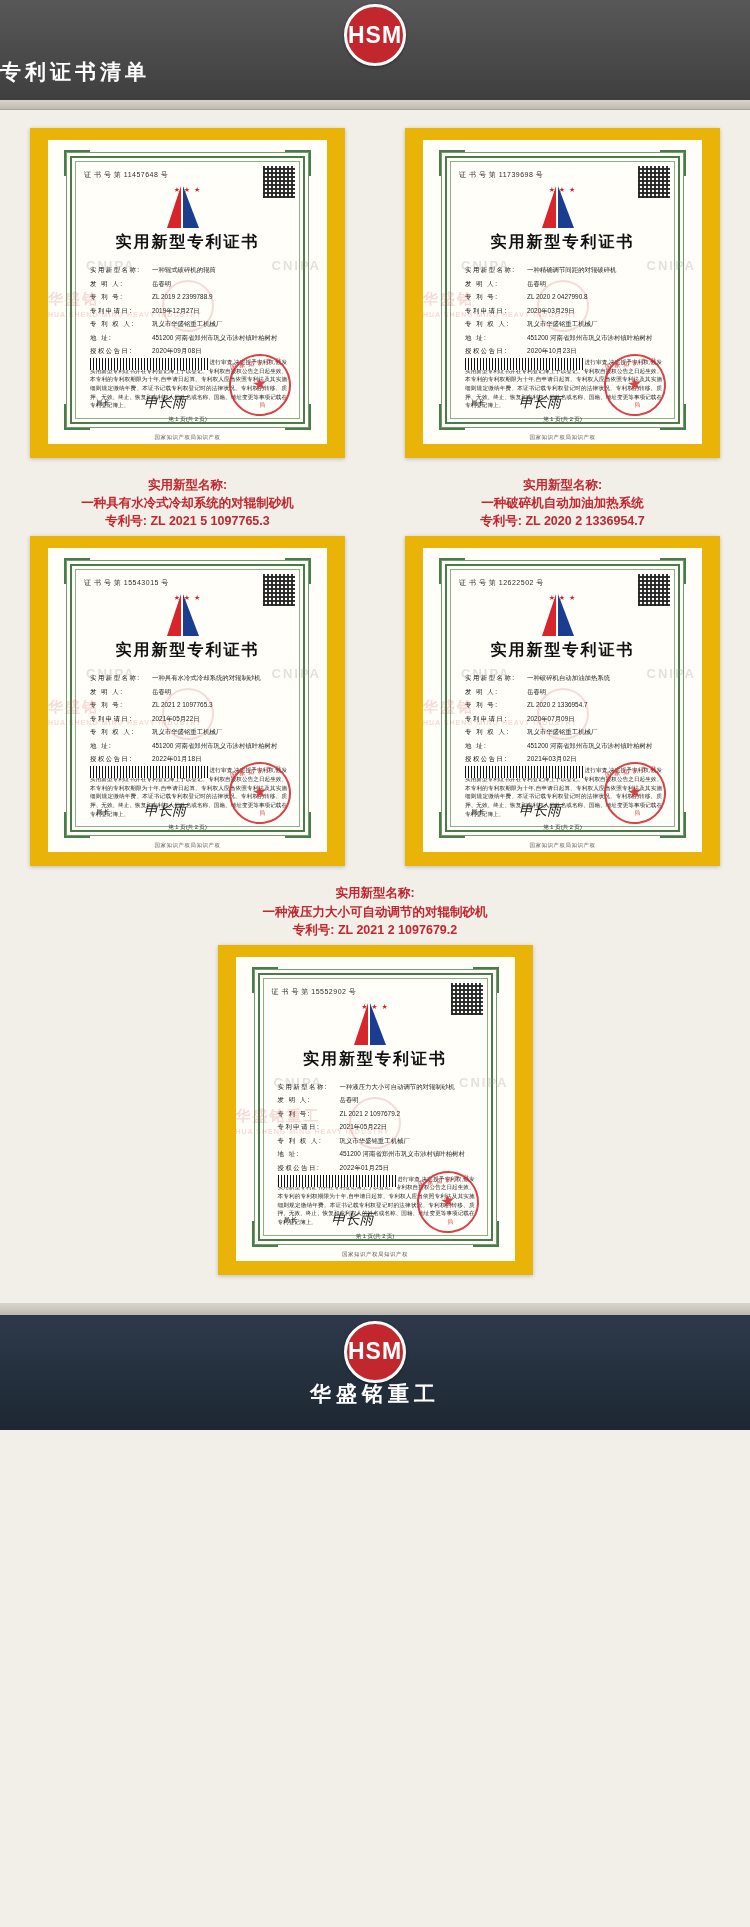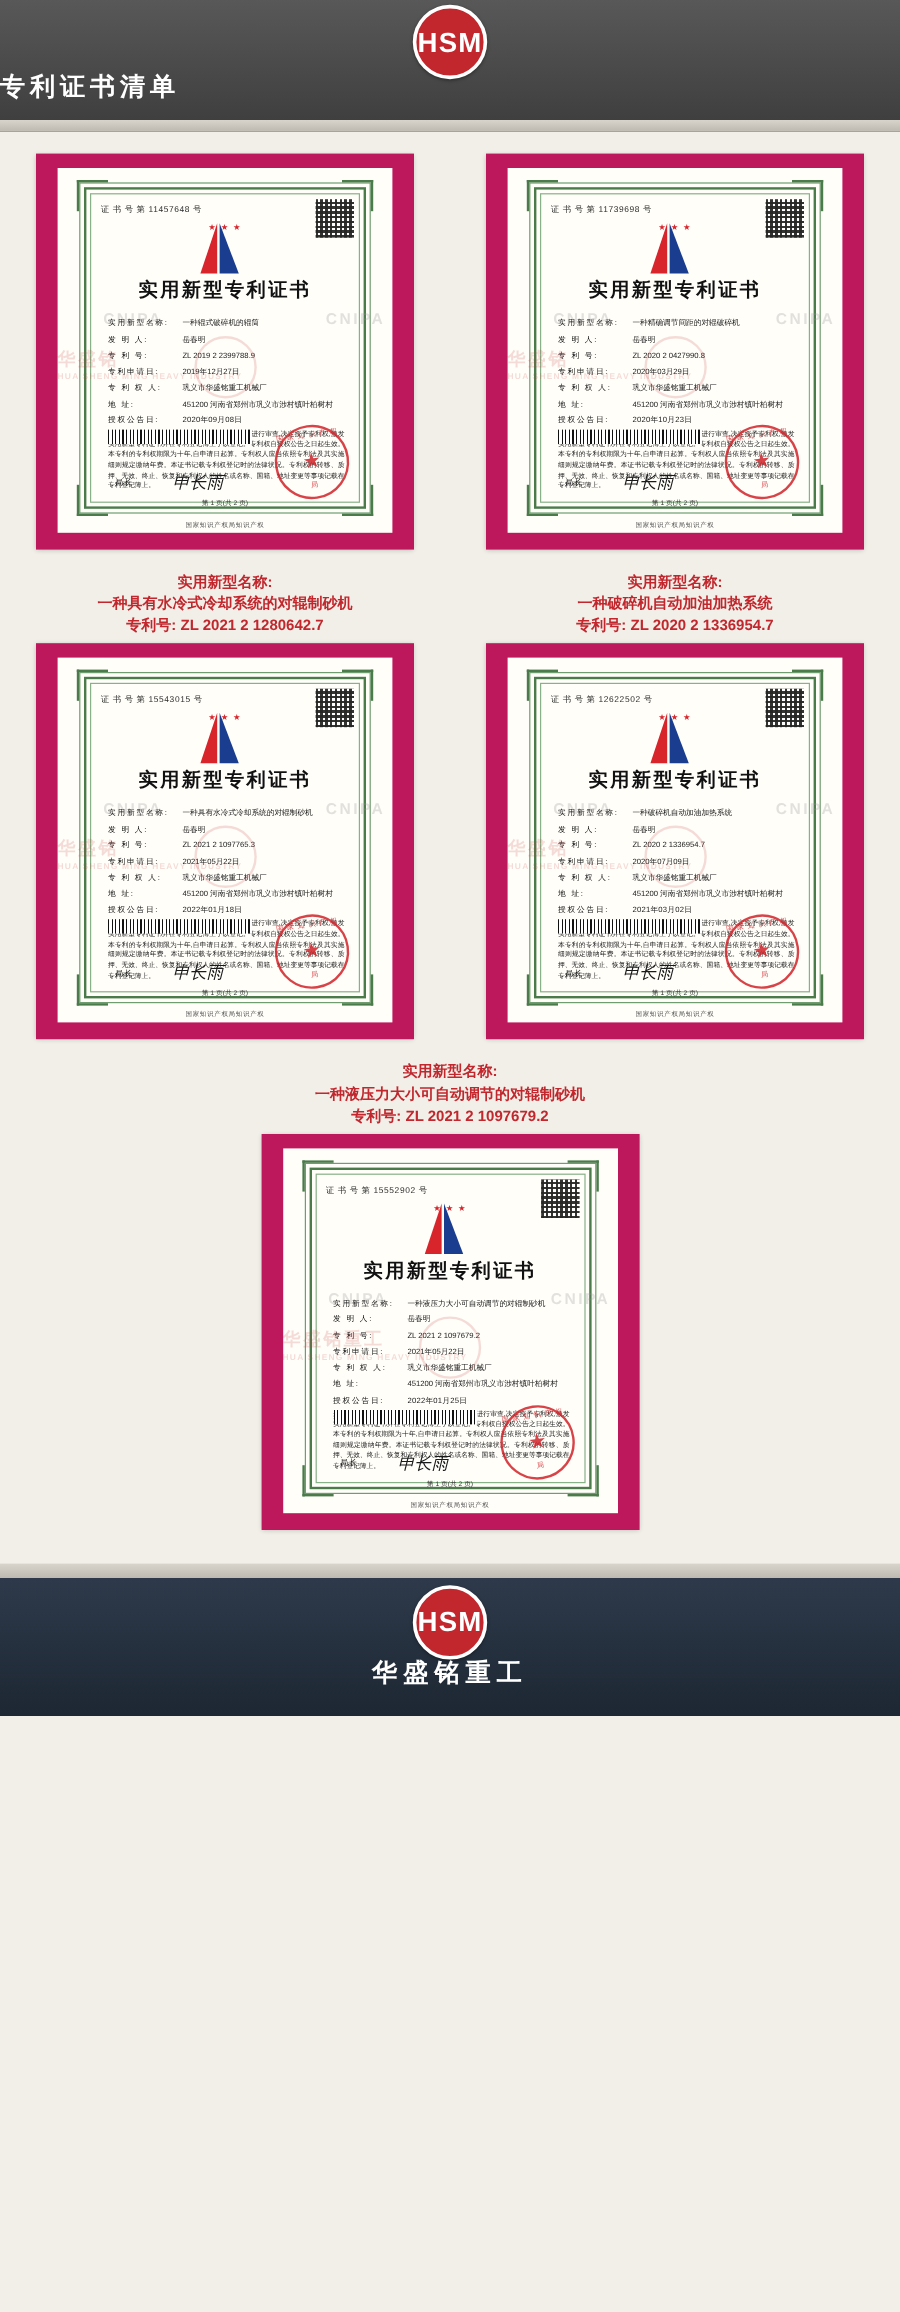--- a/index.html
+++ b/index.html
@@ -72,21 +72,21 @@
     font-size: 12.5px;
   }
   .cert-caption .l1 { display:block; }
   .cert-caption .l2 { display:block; }
 
   
   .cert-card {
     position: relative;
     width: 100%;
     height: 330px;
-    background: #be185d;
+    background: #eab308;
     box-shadow: 0 1px 4px rgba(0,0,0,.22);
     overflow: hidden;
   }
   .cert-inner {
     position: absolute;
     left: 18px; right: 18px; top: 12px; bottom: 14px;
     background: #fffef9;
   }
   
   .cert-border {
@@ -506,21 +506,21 @@
     </div>
 
   </div>
 
   <div class="cert-row">
 
     <div class="cert-block">
       <div class="cert-caption">
         <span class="l1">实用新型名称:</span>
         <span class="l2">一种具有水冷式冷却系统的对辊制砂机</span>
-        <span class="l2">专利号: ZL 2021 2 1280642.7</span>
+        <span class="l2">专利号: ZL 2021 5 1097765.3</span>
       </div>
       <div class="cert-card">
         <div class="cert-inner">
           <div class="cert-border"></div>
           <div class="corner tl"></div>
           <div class="corner tr"></div>
           <div class="corner bl"></div>
           <div class="corner br"></div>
 
           <div class="cert-no">证 书 号 第 15543015 号</div>

